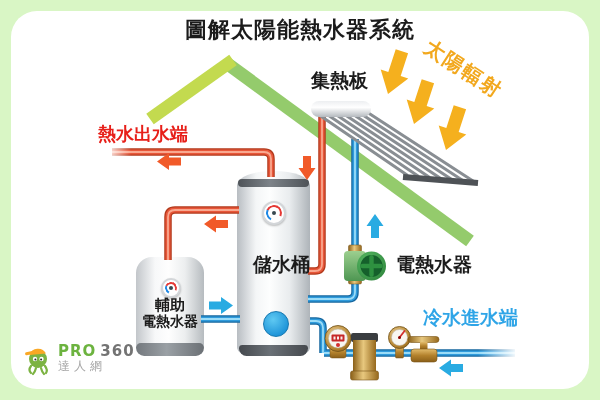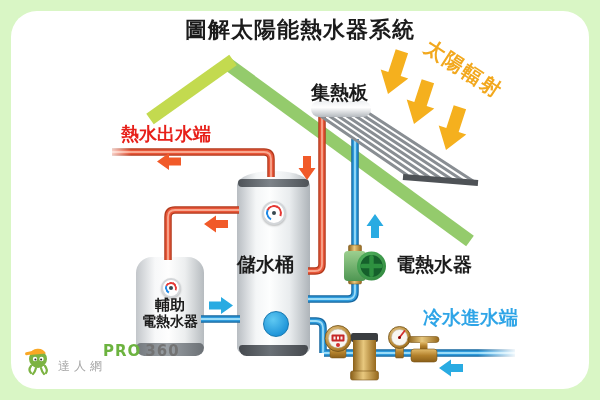--- a/index.html
+++ b/index.html
@@ -6,25 +6,25 @@
     font-family:"DejaVu Sans","Liberation Sans",sans-serif;}
   .stage{position:relative;width:600px;height:400px;background:#D9F6C5;}
   .canvas{position:absolute;left:11px;top:11px;right:11px;bottom:11px;
     background:#ffffff;border-radius:26px;}
   .layer{position:absolute;left:0;top:0;width:600px;height:400px;}
   svg.diagram{z-index:3;}
   .vessels{z-index:2;}
   .labels{z-index:5;pointer-events:none;}
   .lbl{position:absolute;font-weight:800;color:#1b1b1b;white-space:nowrap;}
   .title{left:0;right:0;top:15px;text-align:center;font-size:22px;font-weight:900;letter-spacing:1px;}
-  .hot-lbl{left:121px;top:122px;font-size:18px;color:#E71F19;}
-  .col-lbl{left:311px;top:80px;font-size:19px;}
+  .hot-lbl{left:98px;top:122px;font-size:18px;color:#E71F19;}
+  .col-lbl{left:311px;top:68px;font-size:19px;}
   .sun-lbl{left:434px;top:34px;font-size:20px;color:#F2A81D;letter-spacing:2px;
     transform:rotate(33deg);transform-origin:left top;}
-  .tank-lbl{left:237px;top:252px;width:73px;text-align:left;font-size:19px;}
+  .tank-lbl{left:237px;top:252px;width:73px;text-align:right;font-size:19px;}
   .pump-lbl{left:396px;top:252px;font-size:19px;}
   .cold-lbl{left:423px;top:305px;font-size:19px;color:#2FA5E7;}
   .aux-lbl{left:136px;top:297px;width:68px;text-align:center;font-size:15px;line-height:1.12;}
   .aux-lbl .l2{font-size:14px;}
   
   .tank{position:absolute;left:237px;top:171px;width:73px;height:185px;}
   .tank-body{position:absolute;inset:0;
     border-radius:36px 36px 14px 14px / 14px 14px 9px 9px;
     background:linear-gradient(90deg,#B8BDC2,#F4F6F7 26%,#FDFEFE 45%,#E9ECEE 72%,#AEB4B9);}
   .tank-band{position:absolute;left:1px;right:1px;top:8px;height:8px;border-radius:4px;
@@ -42,21 +42,21 @@
     box-shadow:0 1px 2px rgba(0,0,0,.25);}
   .gauge::before{content:"";position:absolute;inset:2px;border-radius:50%;
     border:2.5px solid transparent;border-top-color:#E53935;border-right-color:#E53935;
     border-left-color:#1E88E5;transform:rotate(-20deg);}
   .gauge::after{content:"";position:absolute;width:4px;height:4px;background:#37474F;
     border-radius:50%;top:50%;left:50%;transform:translate(-50%,-50%);}
   
   .logo{position:absolute;left:24px;top:340px;display:flex;align-items:center;gap:6px;z-index:5;}
   .logo-text{display:flex;flex-direction:column;line-height:1.1;}
   .brand{font-size:15px;font-weight:900;letter-spacing:1px;}
-  .brand .pro{color:#6CB33F;margin-left:45px;}
+  .brand .pro{color:#6CB33F;}
   .brand .n360{color:#737373;margin-left:4px;}
   .sub{font-size:12px;color:#A6A6A6;letter-spacing:4px;margin-top:1px;}
 </style>
 </head>
 <body>
 
 <div class="stage">
   <div class="canvas"></div>
 
   <div class="layer vessels">

